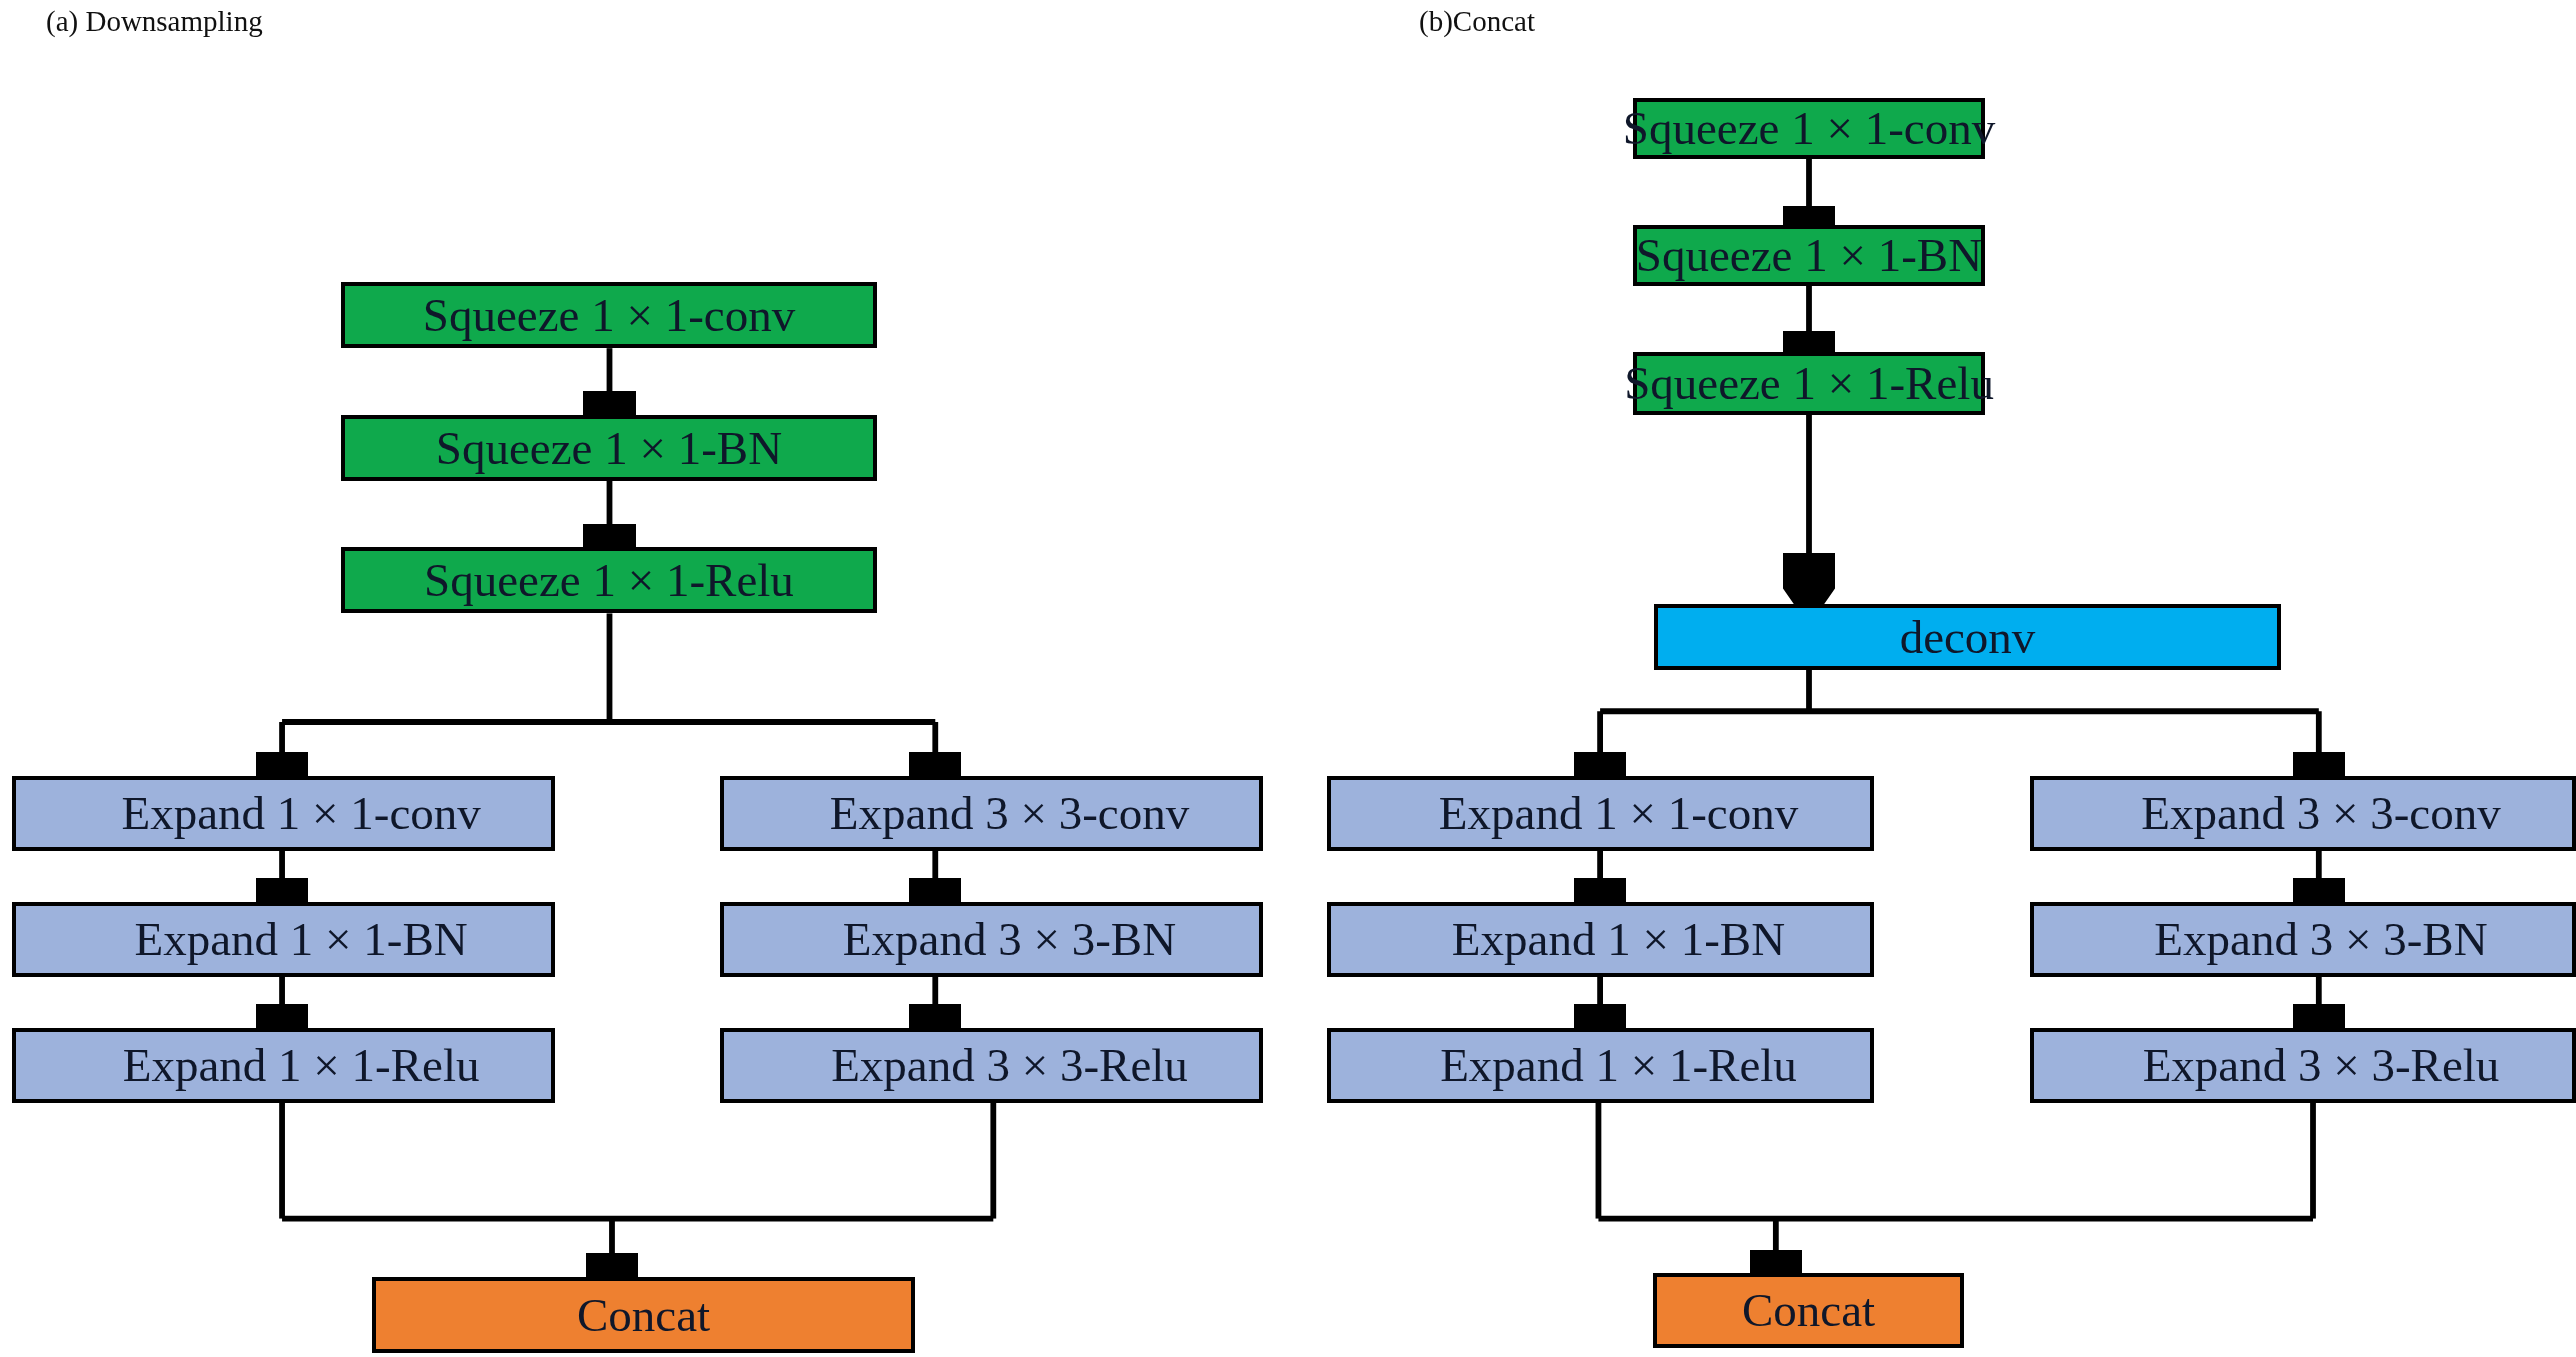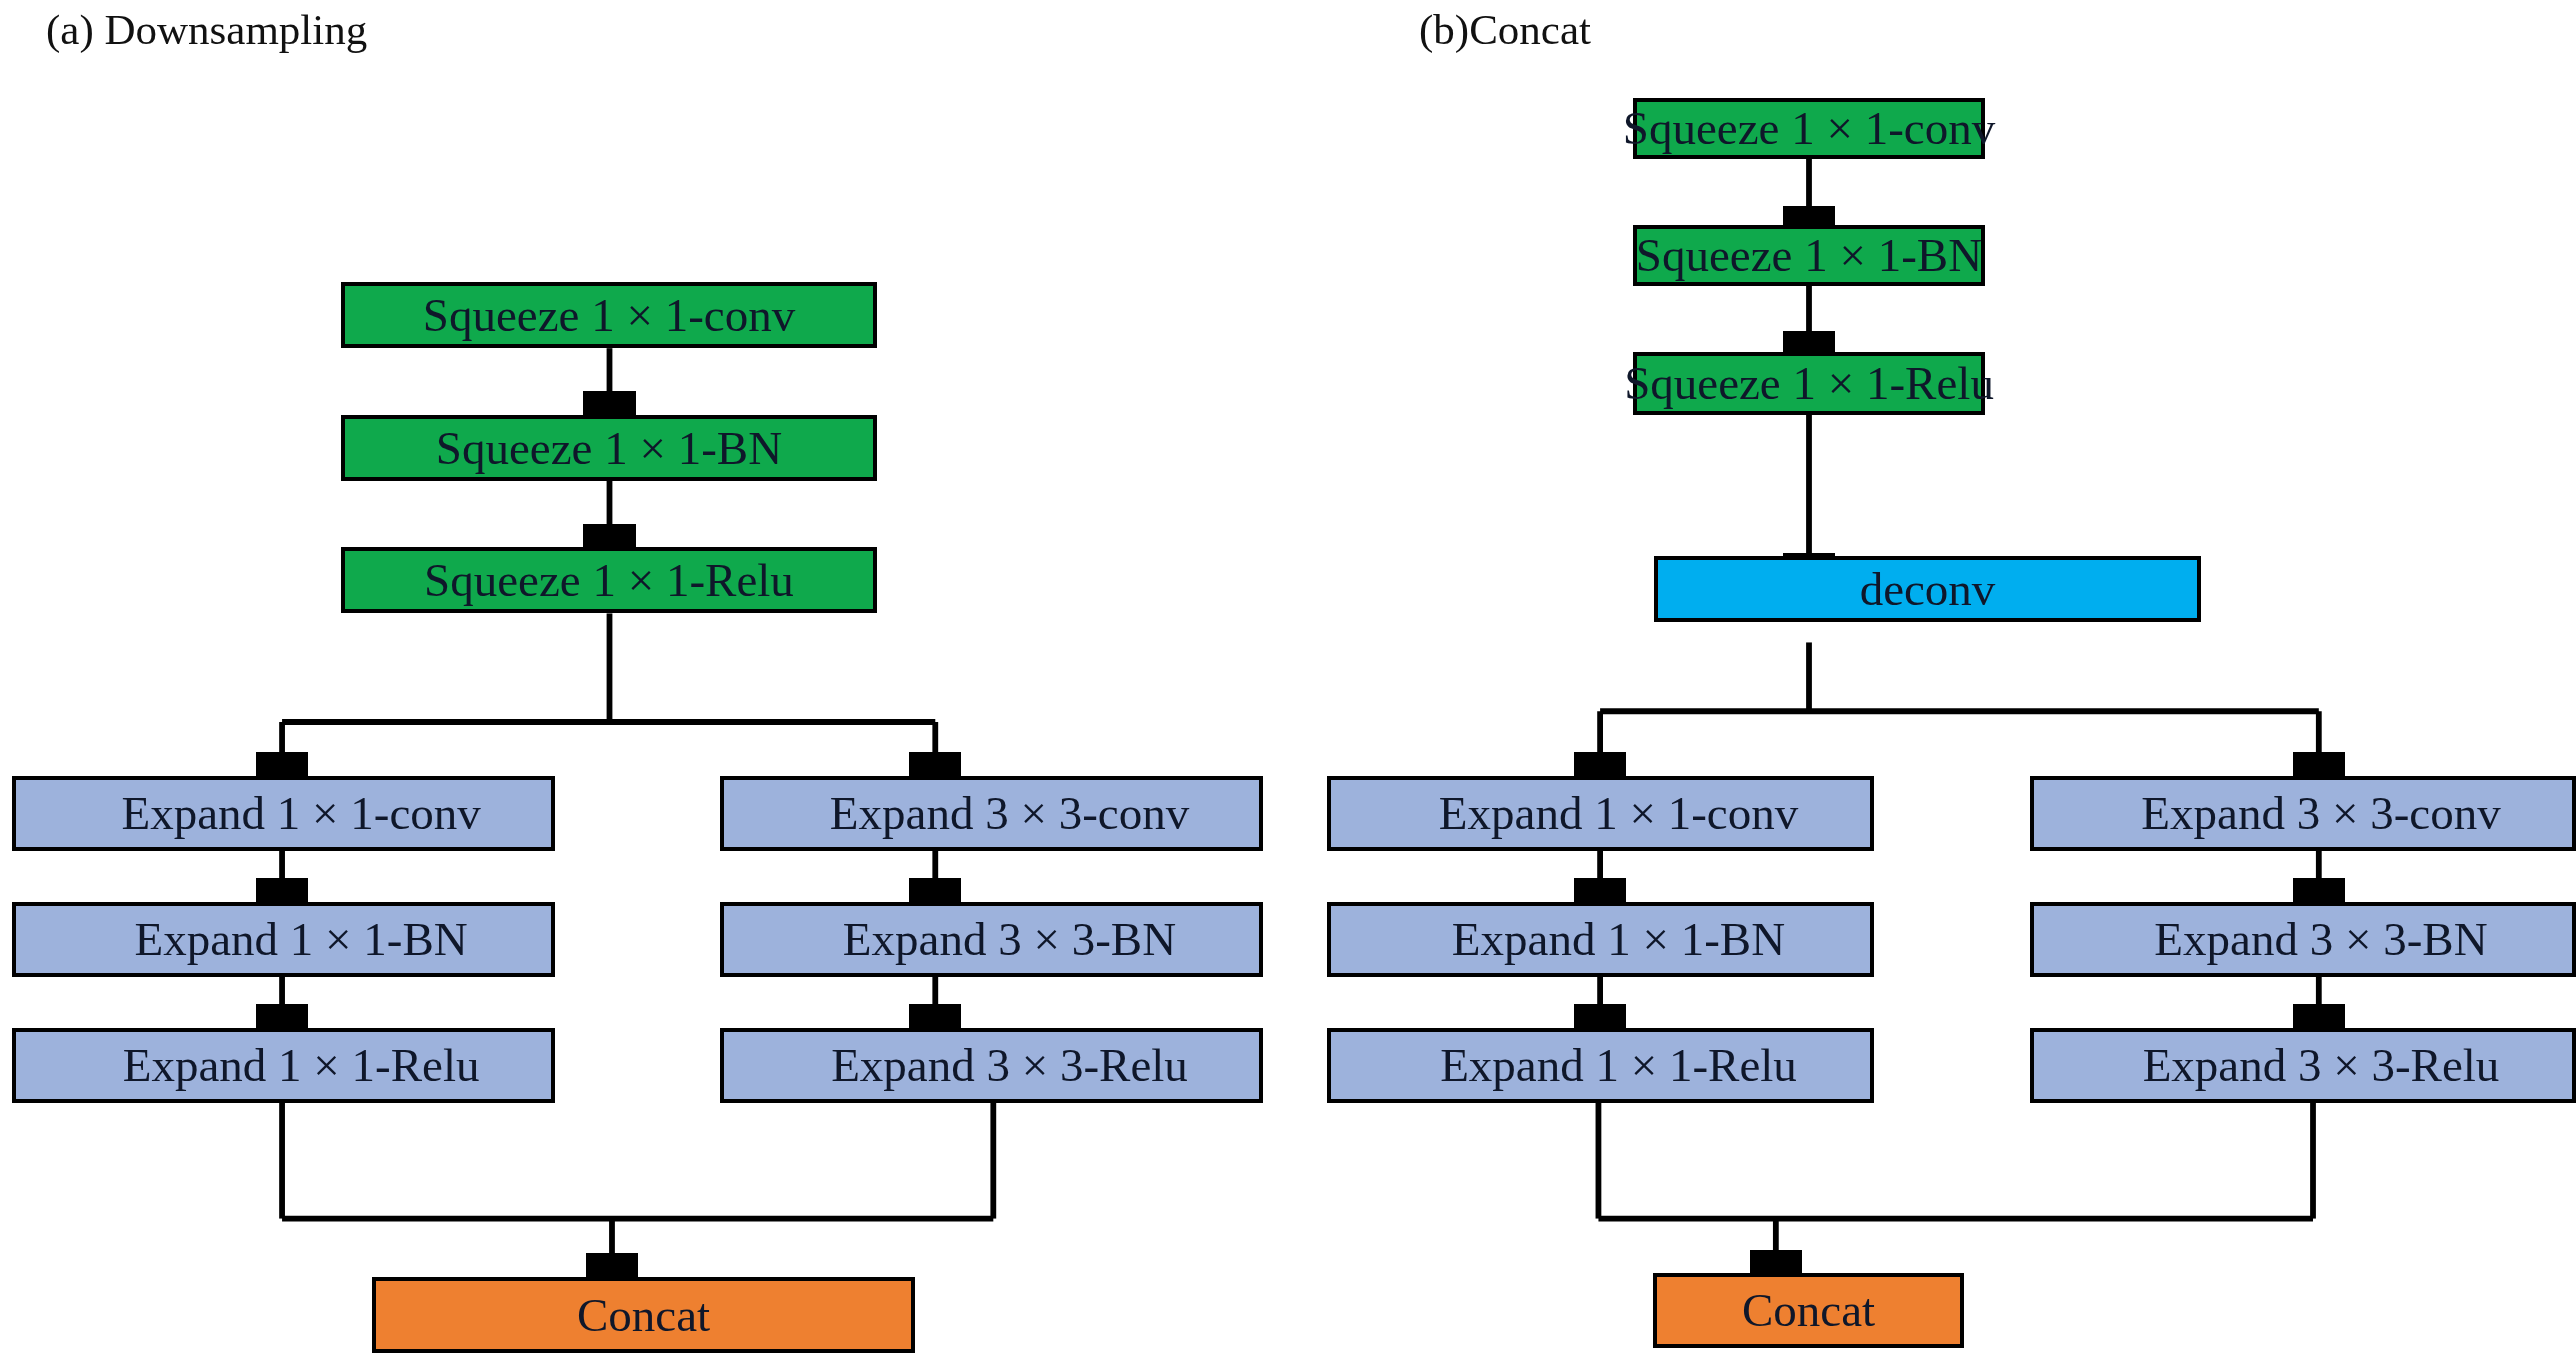--- a/index.html
+++ b/index.html
@@ -1,19 +1,19 @@
 <!DOCTYPE html>
 <html style="font-size:13.3px"><head>
 <meta charset="utf-8">
 <style>
   html,body{margin:0;padding:0;background:#ffffff;}
   body{width:2576px;height:1357px;position:relative;overflow:hidden;
        font-family:"Liberation Serif","DejaVu Serif",serif;}
   #stage{position:absolute;left:0;top:0;width:2576px;height:1357px;}
-  .panel-title{position:absolute;font-size:43px;color:#111;white-space:nowrap;
+  .panel-title{position:absolute;font-size:29px;color:#111;white-space:nowrap;
                font-family:"Liberation Serif","DejaVu Serif",serif;}
   .node{position:absolute;box-sizing:border-box;border:4.1px solid #000;
         display:flex;align-items:center;justify-content:center;
         font-size:47px;color:#0f172a;white-space:nowrap;line-height:1;
         font-family:"Liberation Serif","DejaVu Serif",serif;}
   .node.green{background:#0FA94C;}
   .node.blue{background:#9DB2DC;padding-left:36px;}
   .node.cyan{background:#00AEEF;}
   .node.orange{background:#EE8030;margin-left:32px;}
   svg.wires{position:absolute;left:0;top:0;width:2576px;height:1357px;
@@ -87,21 +87,21 @@
   <div class="node blue" style="left:720px;top:1028px;width:543px;height:75px;">Expand 3 × 3-Relu</div>
 
   <div class="node orange" style="left:340px;top:1277px;width:543px;height:76px;">Concat</div>
 
   <div class="panel-title" style="left:1419px;top:5px;">(b)Concat</div>
 
   <div class="node green" style="left:1633px;top:98px;width:352px;height:61px;">Squeeze 1 × 1-conv</div>
   <div class="node green" style="left:1633px;top:225px;width:352px;height:61px;">Squeeze 1 × 1-BN</div>
   <div class="node green" style="left:1633px;top:352px;width:352px;height:63px;">Squeeze 1 × 1-Relu</div>
 
-  <div class="node cyan" style="left:1654px;top:556px;width:547px;height:66px;">deconv</div>
+  <div class="node cyan" style="left:1654px;top:604px;width:627px;height:66px;">deconv</div>
 
   <div class="node blue" style="left:1327px;top:776px;width:547px;height:75px;">Expand 1 × 1-conv</div>
   <div class="node blue" style="left:1327px;top:902px;width:547px;height:75px;">Expand 1 × 1-BN</div>
   <div class="node blue" style="left:1327px;top:1028px;width:547px;height:75px;">Expand 1 × 1-Relu</div>
 
   <div class="node blue" style="left:2030px;top:776px;width:546px;height:75px;">Expand 3 × 3-conv</div>
   <div class="node blue" style="left:2030px;top:902px;width:546px;height:75px;">Expand 3 × 3-BN</div>
   <div class="node blue" style="left:2030px;top:1028px;width:546px;height:75px;">Expand 3 × 3-Relu</div>
 
   <div class="node orange" style="left:1621px;top:1273px;width:311px;height:75px;">Concat</div>

